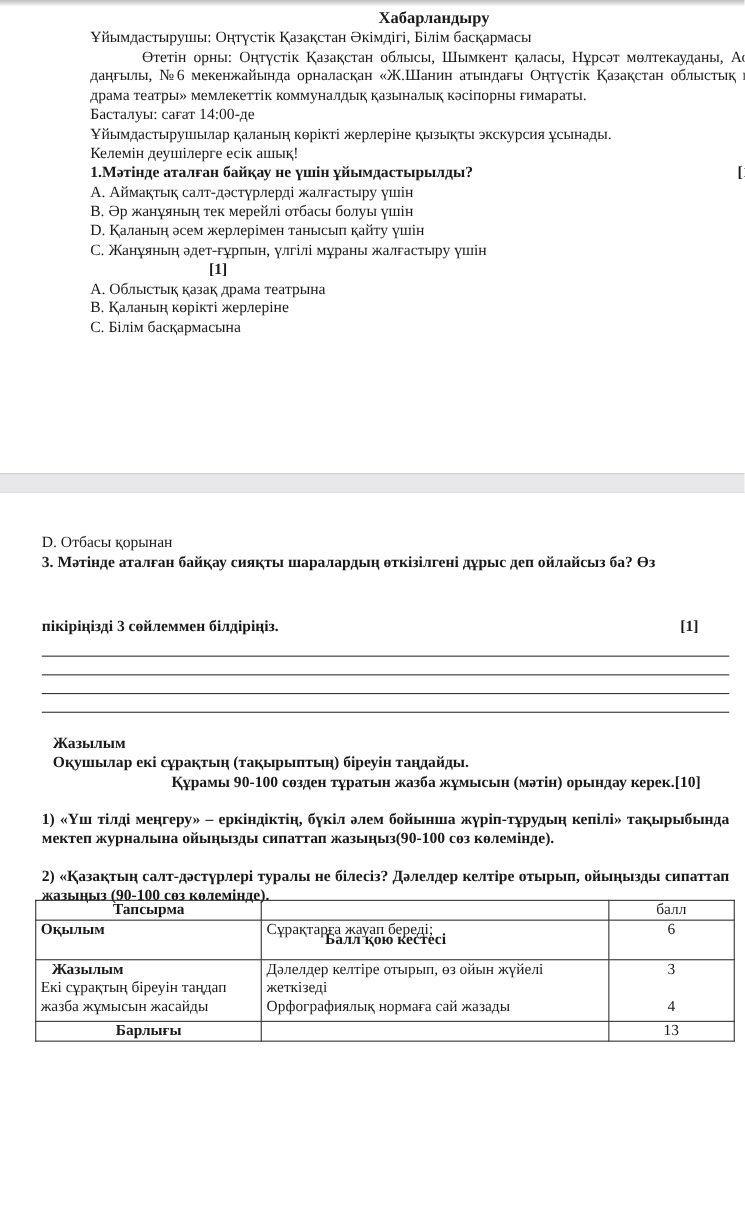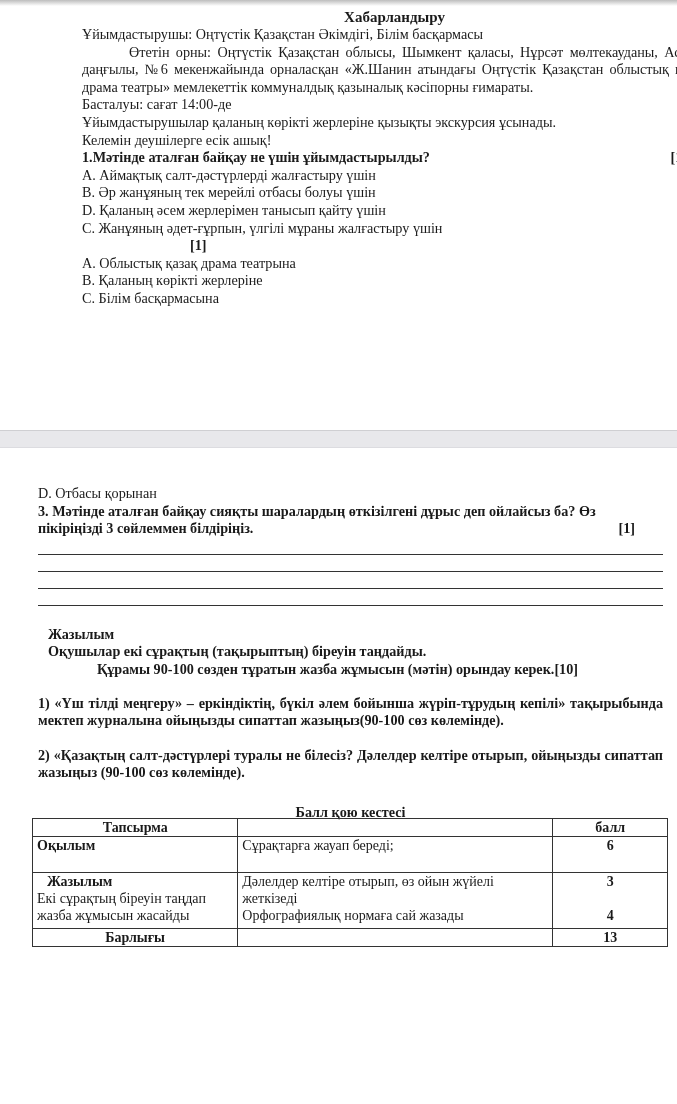--- a/index.html
+++ b/index.html
@@ -14,32 +14,32 @@
     .indent { text-indent: 47px; }
     .q { font-weight: bold; display: flex; justify-content: space-between; }
     .q .mark { font-weight: bold; }
     .q2 { justify-content: flex-start; }
     .q2 .mark { margin-left: 108px; }
     .opt { }
     .separator { position: absolute; left: 0; top: 430px; width: 677px; height: 18px;
       background: #e8e8eb; border-top: 1px solid #cfcfd2; border-bottom: 1px solid #dcdce0; }
     .page2 { top: 485px; }
     .q3 { font-weight: bold; }
-    .q3-line2 { font-weight: bold; display: flex; justify-content: space-between; }
+    .q3-line2 { font-weight: bold; display: flex; justify-content: space-between; margin-top: 42px; }
     .answer-line { width: 625px; height: 17px; border-bottom: 1.3px solid #333; }
     .italic { font-weight: bold; text-align: justify; }
     .bold { font-weight: bold; margin-left: 10px; }
-    .bold-row { font-weight: bold; display: flex; justify-content: center; }
+    .bold-row { font-weight: bold; display: flex; justify-content: flex-end; }
     .table-title { text-align: center; font-weight: bold; margin-top: 12px; }
     table.score { position: absolute; left: 32px; top: 818px; width: 636px; border-collapse: collapse;
       font-size: 14px; line-height: 17px; }
     table.score td { border: 1.3px solid #333; vertical-align: top; padding: 0 4px; }
     .c1 { width: 214px; }
     .c2 { width: 330px; }
-    .c3 { width: 120px; text-align: center; font-weight: bold; }
+    .c3 { width: 120px; text-align: center; font-weight: normal; }
     .center { text-align: center; }
     .r-head td { height: 18px; }
     .r-read td { height: 36px; }
     .r-write td { height: 56px; }
     .r-total td { height: 18px; }
   </style>
 </head>
 <body>
 
 <div class="top-shadow"></div>

